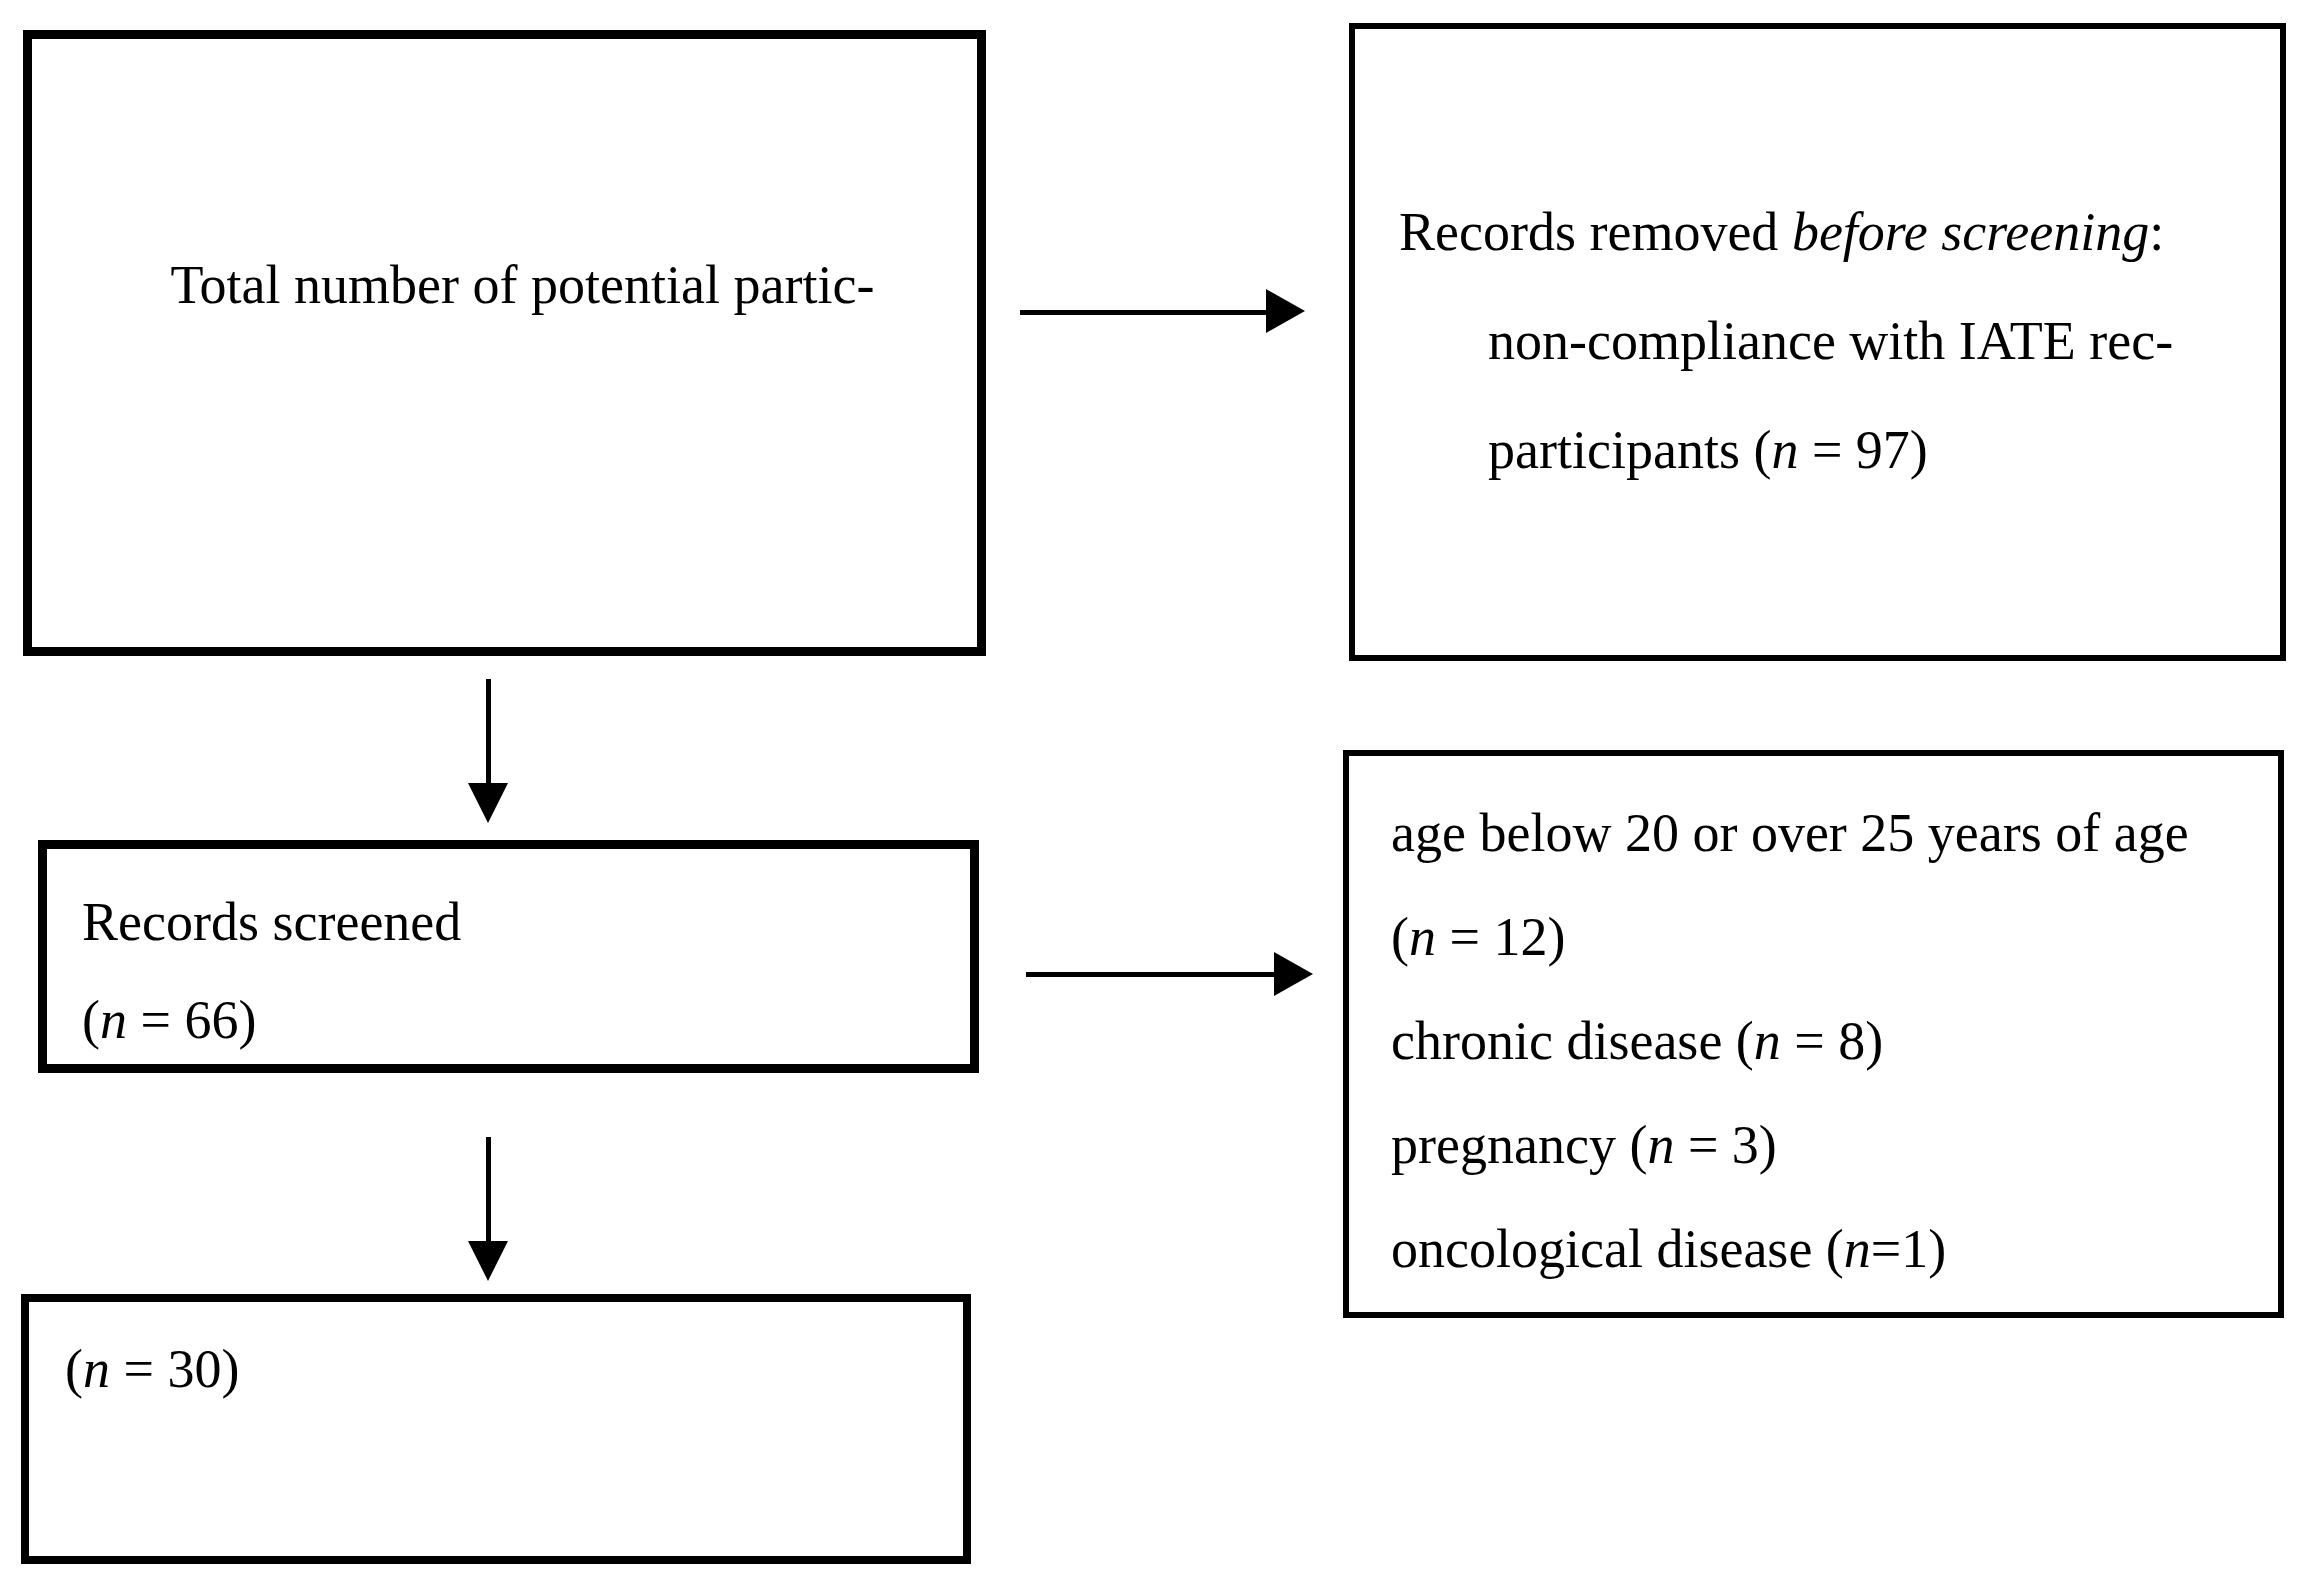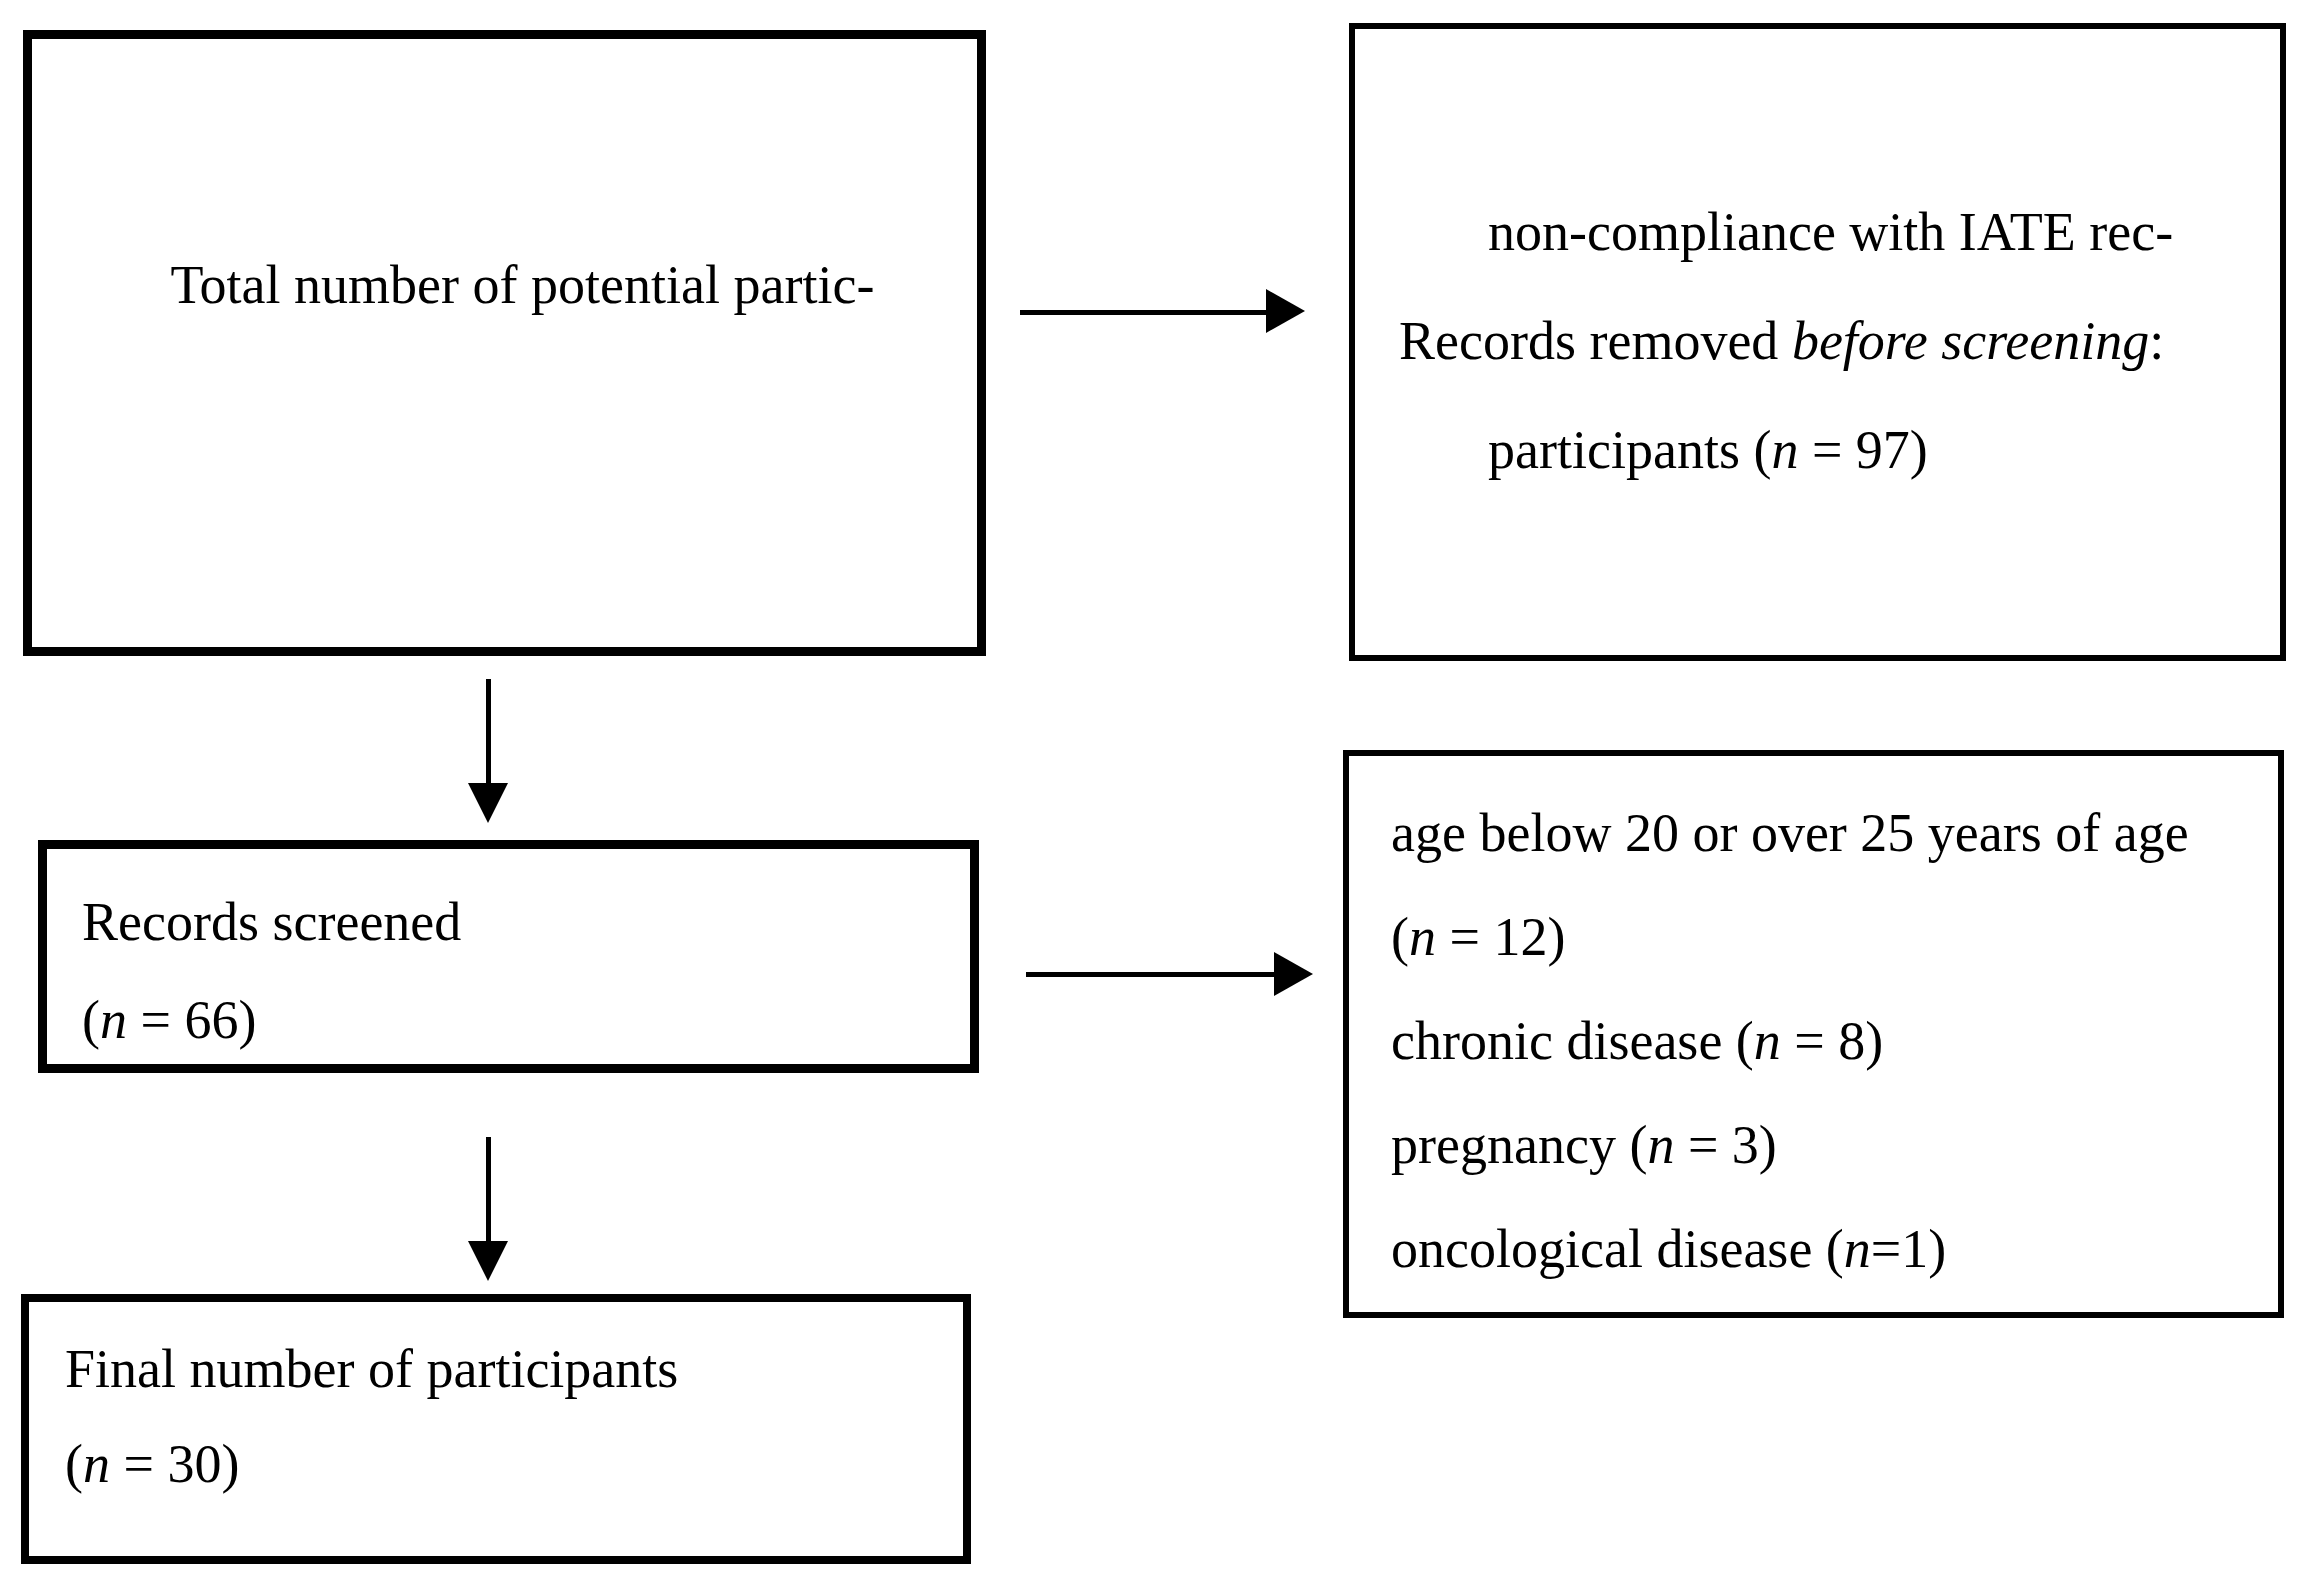--- a/index.html
+++ b/index.html
@@ -89,40 +89,39 @@
 </head>
 <body>
 
 <div id="canvas">
 
   <div class="box" id="box-total">
     <div class="line"><span>Total number of potential partic-</span></div>
   </div>
 
   <div class="box" id="box-removed">
+    <div class="line"><span>Records removed </span><span class="it">before screening</span><span>:</span></div>
     <div class="line indent"><span>non-compliance with IATE rec-</span></div>
-    <div class="line"><span>Records removed </span><span class="it">before screening</span><span>:</span></div>
     <div class="line indent"><span>participants (</span><span class="it">n</span><span> = 97)</span></div>
   </div>
 
   <div class="box" id="box-screened">
     <div class="line"><span>Records screened</span></div>
     <div class="line"><span>(</span><span class="it">n</span><span> = 66)</span></div>
   </div>
 
   <div class="box" id="box-exclusions">
     <div class="line"><span>age below 20 or over 25 years of age</span></div>
     <div class="line"><span>(</span><span class="it">n</span><span> = 12)</span></div>
     <div class="line"><span>chronic disease (</span><span class="it">n</span><span> = 8)</span></div>
     <div class="line"><span>pregnancy (</span><span class="it">n</span><span> = 3)</span></div>
     <div class="line"><span>oncological disease (</span><span class="it">n</span><span>=1)</span></div>
   </div>
 
   <div class="box" id="box-final">
-    <div class="line"><span>Final number of participants</span></div>
     <div class="line"><span>(</span><span class="it">n</span><span> = 30)</span></div>
   </div>
 
   <div>
     <div class="shaft-h" id="arrow-total-removed-shaft"></div>
     <div class="head-right" id="arrow-total-removed-head"></div>
   </div>
 
   <div>
     <div class="shaft-v" id="arrow-total-screened-shaft"></div>

